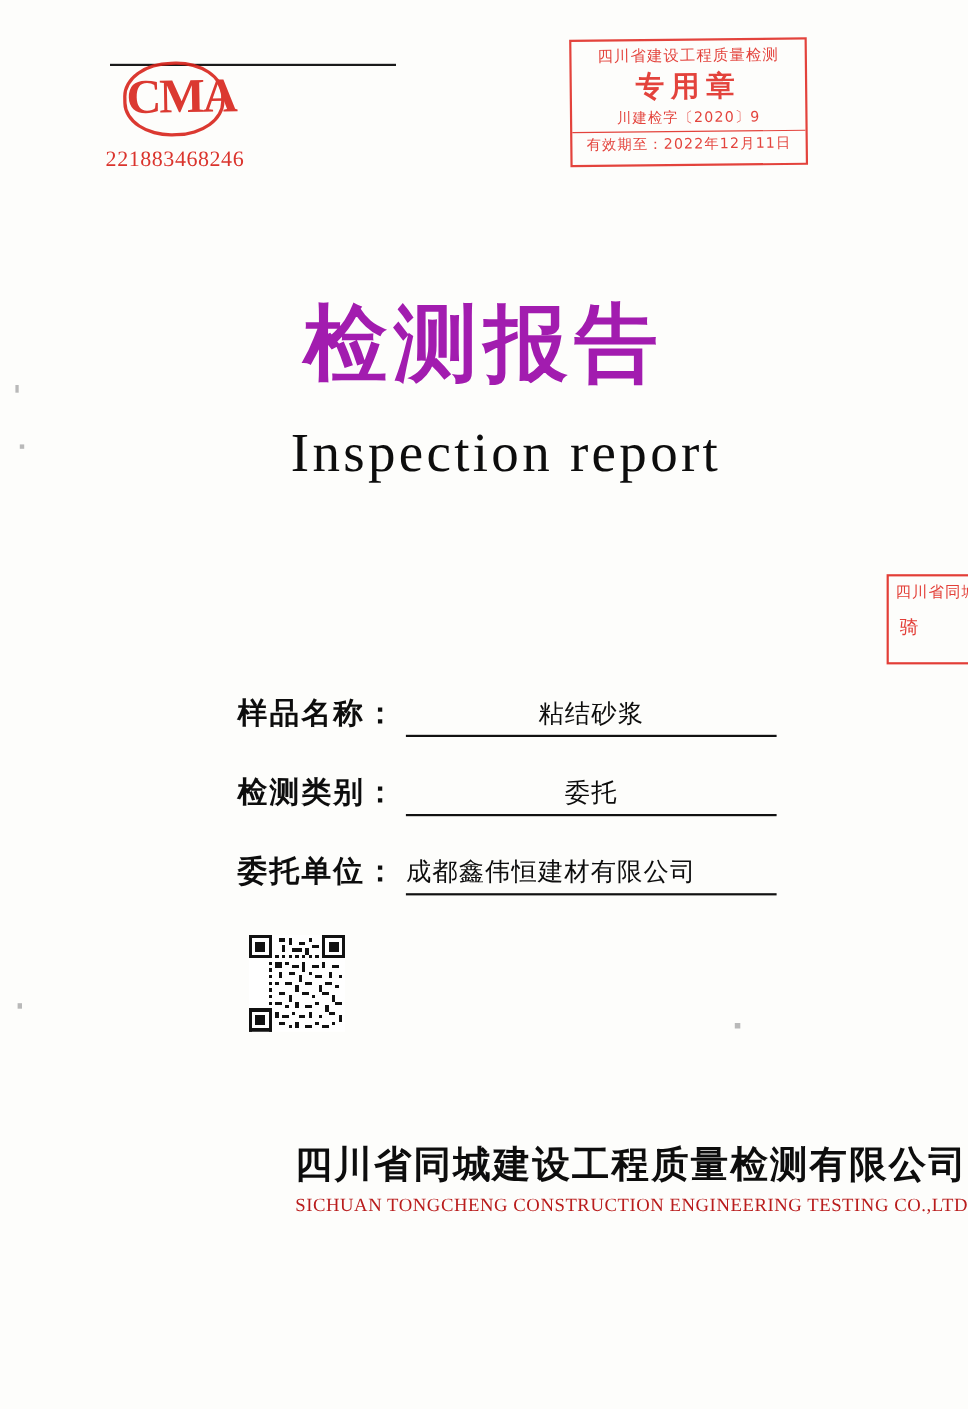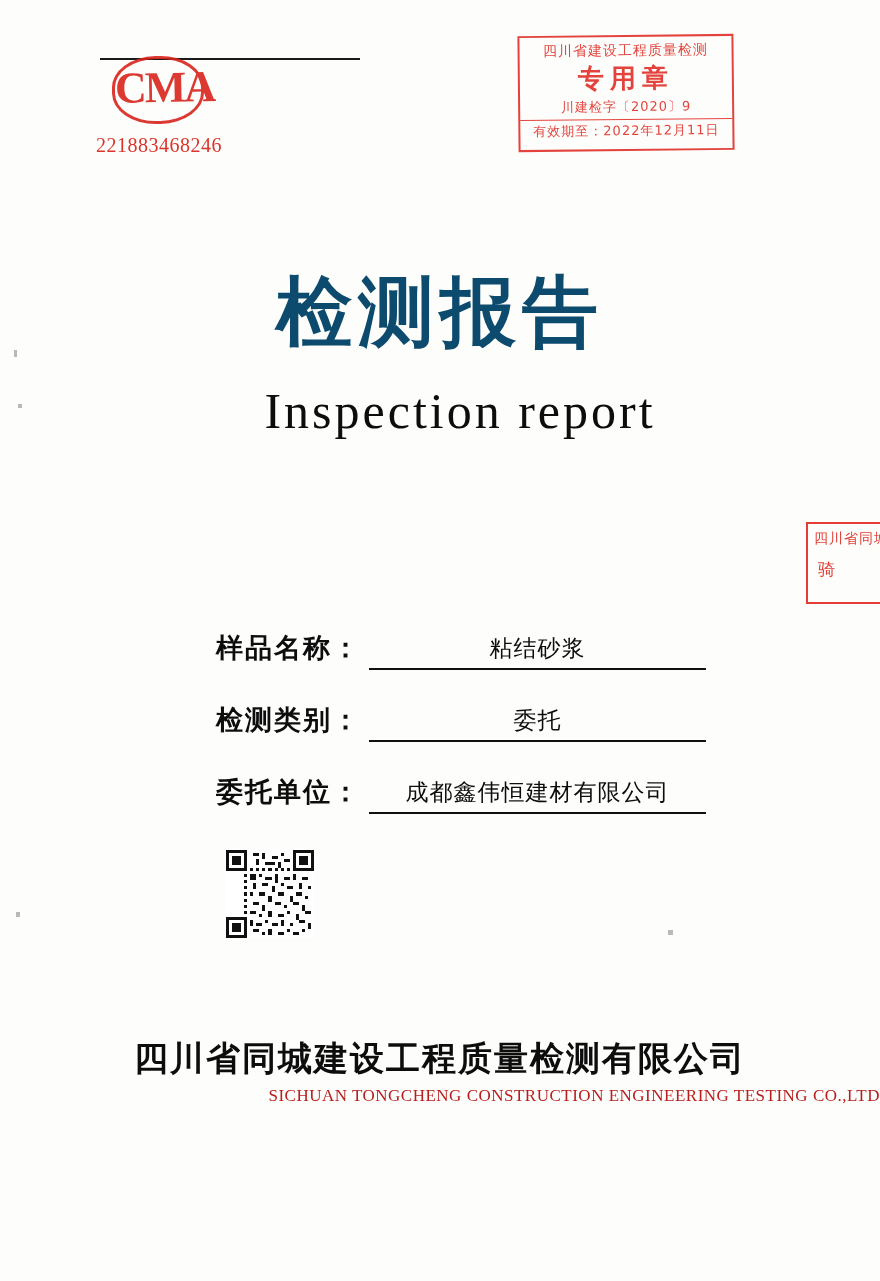--- a/index.html
+++ b/index.html
@@ -138,21 +138,21 @@
   .title-cn {
     position: absolute;
     left: 0;
     right: 0;
     top: 262px;
     text-align: center;
     font-family: "DejaVu Sans", sans-serif;
     font-weight: bold;
     font-size: 76px;
     letter-spacing: 6px;
-    color: #0c4a6e;
+    color: #a21caf;
   }
   .title-en {
     position: absolute;
     left: 0;
     right: 0;
     top: 382px;
     text-align: center;
     font-family: "Liberation Serif", serif;
     font-size: 50px;
     letter-spacing: 3px;
@@ -186,38 +186,38 @@
     flex: 1;
     margin-left: 8px;
     border-bottom: 2px solid #111;
     text-align: center;
     font-family: "DejaVu Sans", sans-serif;
     font-size: 23px;
     letter-spacing: 1px;
     color: #0d0d0d;
     padding-bottom: 4px;
   }
-  .field-value.left-pad { text-align: center; }
+  .field-value.left-pad { text-align: left; }
 
   
   .qr {
     position: absolute;
     left: 226px;
     top: 850px;
     width: 88px;
     height: 88px;
   }
 
   
   .footer-cn {
     position: absolute;
     left: 0;
     right: 0;
     top: 1036px;
-    text-align: center;
+    text-align: right;
     font-family: "DejaVu Sans", sans-serif;
     font-weight: bold;
     font-size: 34px;
     letter-spacing: 2px;
     color: #0d0d0d;
   }
   .footer-en {
     position: absolute;
     left: 0;
     right: 0;

